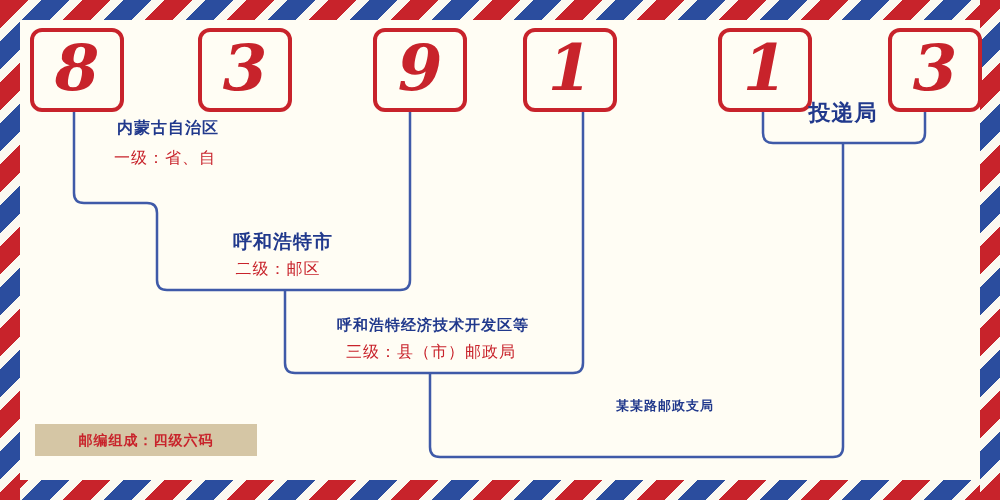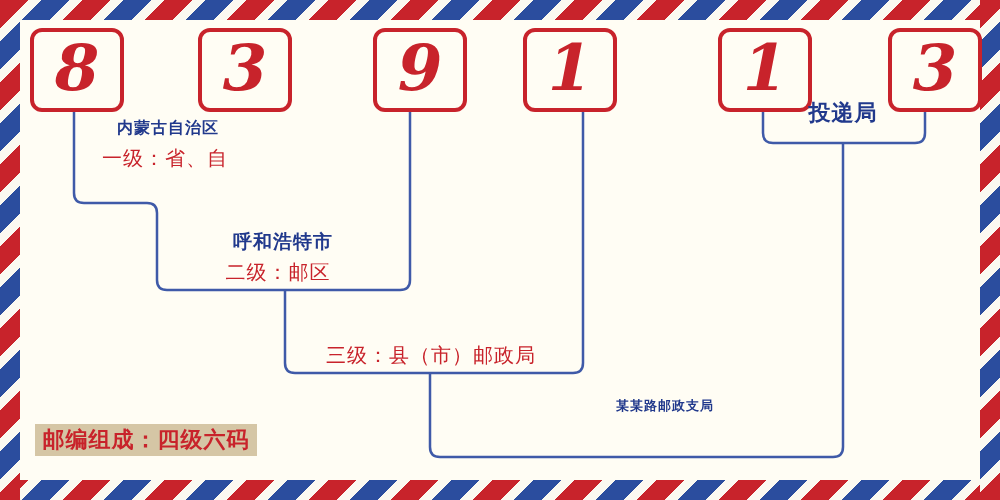--- a/index.html
+++ b/index.html
@@ -17,26 +17,26 @@
   .digit-box{position:absolute;top:28px;width:86px;height:76px;border:4px solid #c8232b;
       border-radius:12px;background:#fffdf4;display:flex;align-items:center;justify-content:center;}
   .digit{font-family:"DejaVu Serif","Liberation Serif",serif;font-style:italic;font-weight:bold;
       font-size:64px;line-height:1;color:#c8232b;transform:translateY(-2px);}
 
   #connectors{position:absolute;top:0;left:0;width:1000px;height:500px;pointer-events:none;}
 
   .place{position:absolute;transform:translateX(-50%);color:#21398c;font-weight:bold;
       font-size:16px;white-space:nowrap;letter-spacing:1px;}
   .place.big{font-size:19px;font-family:Liberation Serif, serif;}
-  .desc{position:absolute;transform:translateX(-50%);color:#c8232b;font-size:20px;
+  .desc{position:absolute;transform:translateX(-50%);color:#c8232b;font-size:16px;
       white-space:nowrap;text-align:center;letter-spacing:1px;}
   .desc.twoline{line-height:26px;}
 
   .badge{position:absolute;left:35px;top:424px;width:222px;height:32px;background:#d5c6a5;
-      color:#c8232b;font-weight:bold;font-size:22px;line-height:32px;text-align:center;
+      color:#c8232b;font-weight:bold;font-size:14px;line-height:32px;text-align:center;
       letter-spacing:1px;}
 </style>
 </head>
 <body>
 
 <div id="stage">
 
   <div class="stripe top"></div>
   <div class="stripe bottom"></div>
   <div class="stripe left"></div>
@@ -71,20 +71,21 @@
   </div>
 
   <div class="place" style="left:168px;top:118px">内蒙古自治区</div>
   <div class="desc twoline" style="left:165px;top:145px">
     <div>一级：省、自</div>
   </div>
 
   <div class="place big" style="left:283px;top:229px">呼和浩特市</div>
   <div class="desc" style="left:278px;top:259px">二级：邮区</div>
 
+  <div class="place" style="left:433px;top:316px;font-size:15px">呼和浩特经济技术开发区等</div>
   <div class="desc" style="left:431px;top:342px">三级：县（市）邮政局</div>
 
   <div class="place" style="left:665px;top:397px;font-size:13px">某某路邮政支局</div>
 
   <div class="place" style="left:843px;top:98px;font-size:22px">投递局</div>
 
   <div class="badge">邮编组成：四级六码</div>
 
 </div>
 

